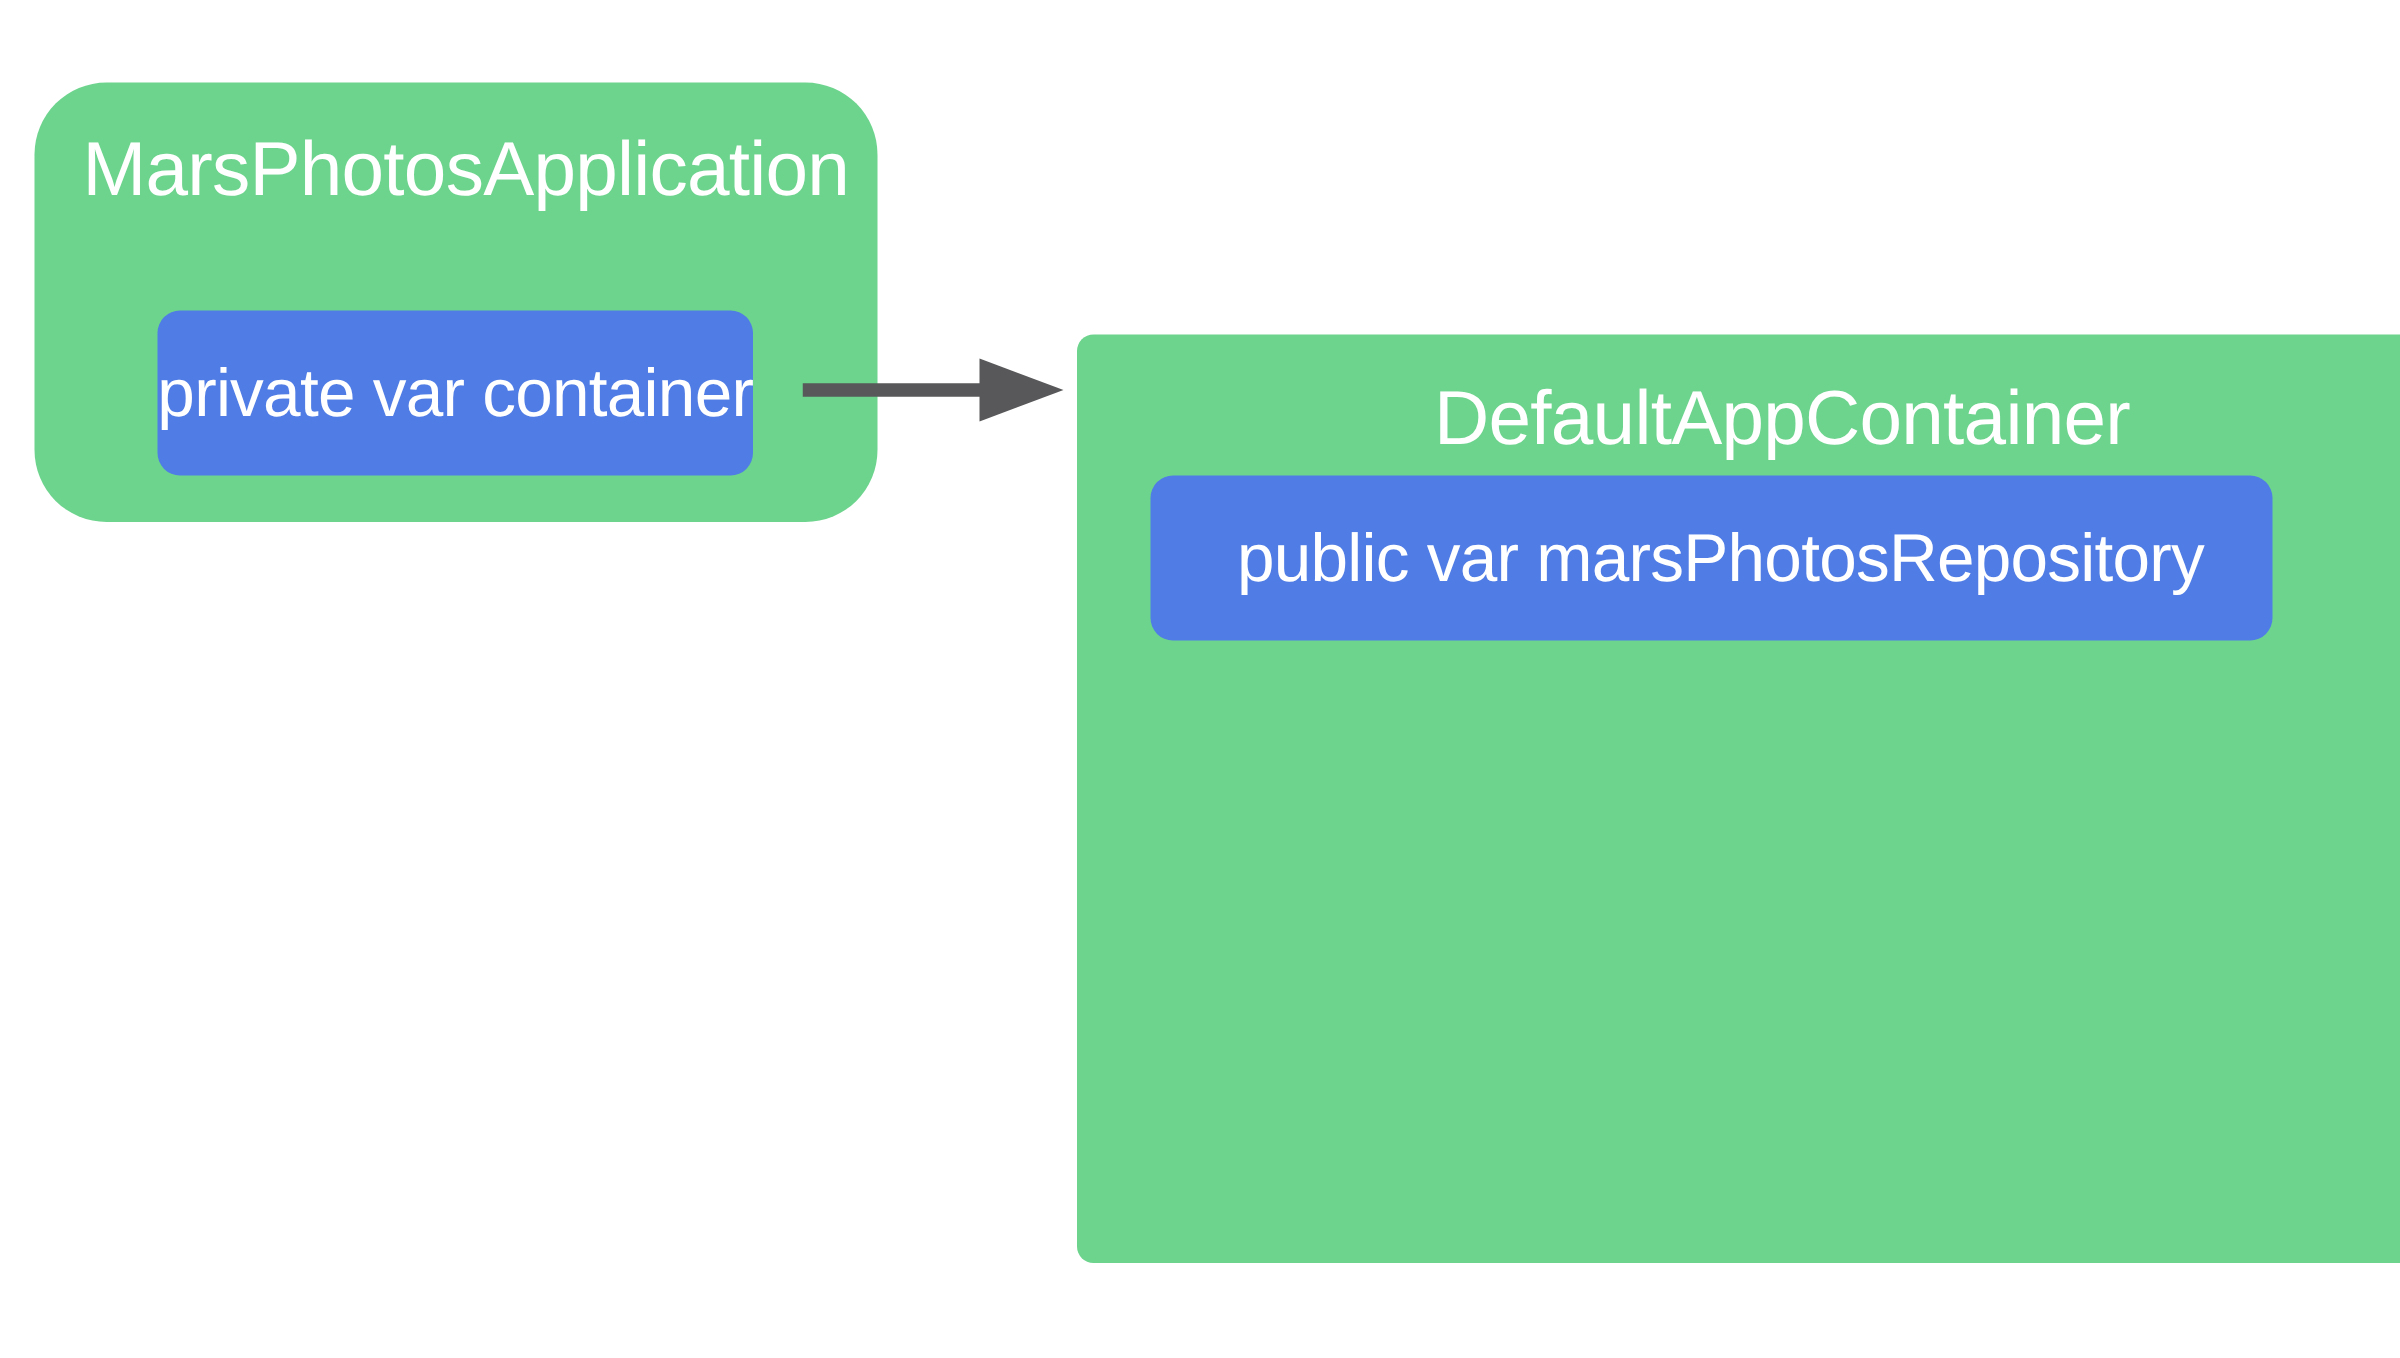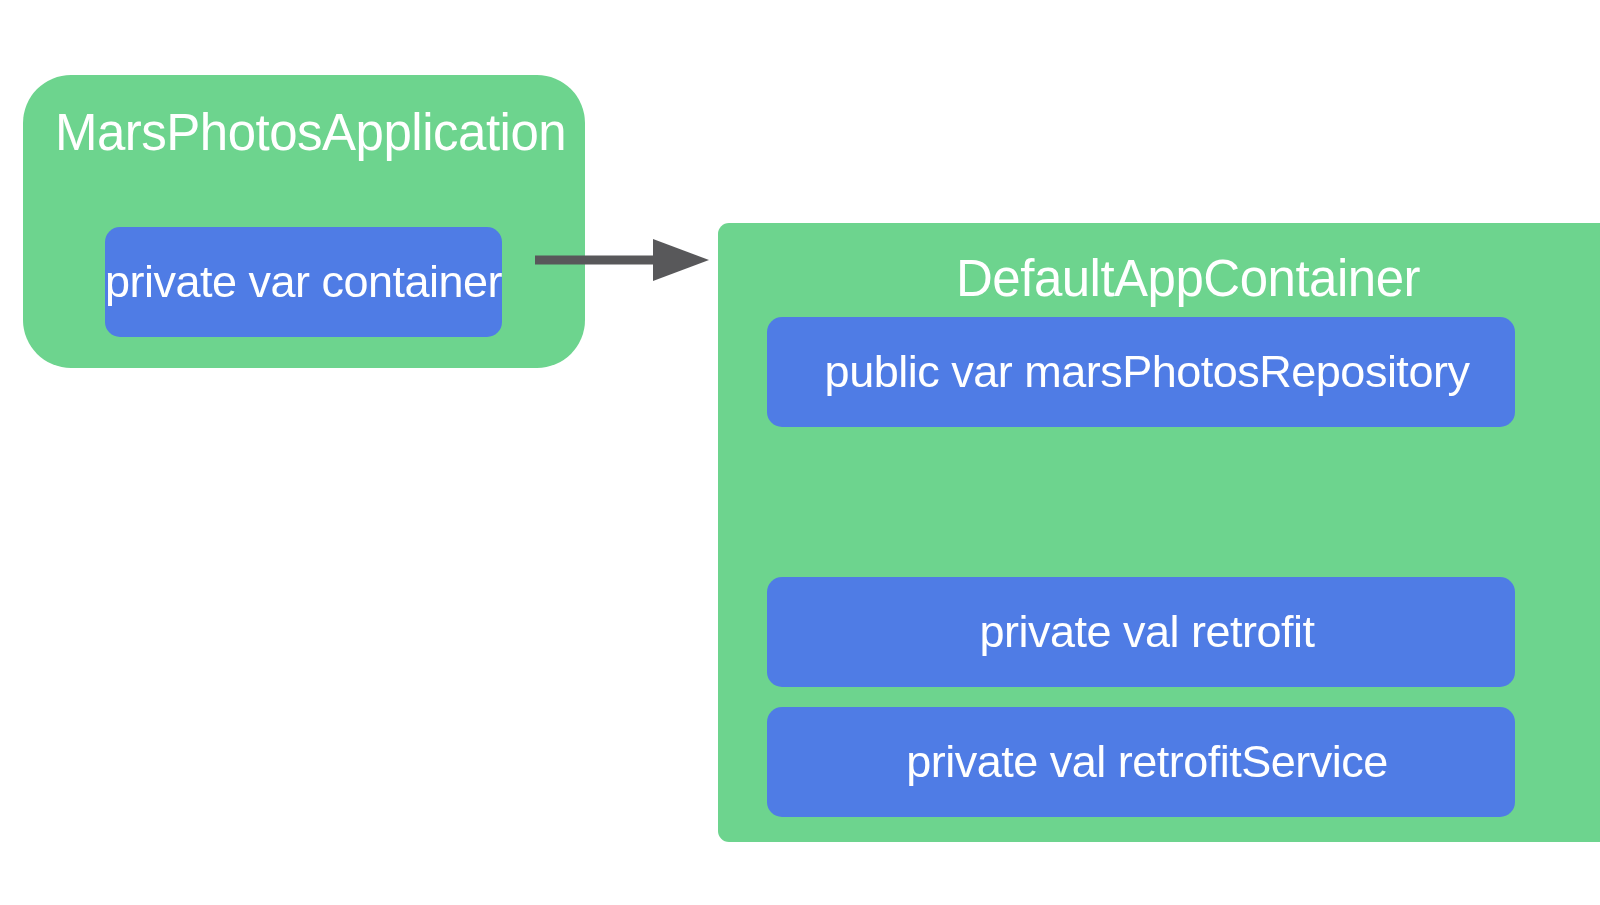--- a/index.html
+++ b/index.html
@@ -15,21 +15,20 @@
 
   .class-box {
     position: absolute;
     background: var(--box-green, #6DD48E);
   }
 
   .app-box {
     left: 23px; top: 55px;
     width: 562px; height: 293px;
     border-radius: 48px;
-    margin-top: 20px;
   }
 
   .container-box {
     left: 718px; top: 223px;
     width: 940px; height: 619px;
     border-radius: 11px;
   }
 
   .box-title {
     position: absolute;
@@ -84,17 +83,15 @@
   </div>
 
   <svg class="arrow-svg" viewBox="0 0 176 48" xmlns="http://www.w3.org/2000/svg">
     <line class="arrow-line" x1="0" y1="24" x2="122" y2="24"></line>
     <polygon class="arrow-head" points="118,3 174,24 118,45"></polygon>
   </svg>
 
   <div class="class-box container-box">
     <div class="box-title container-title">DefaultAppContainer</div>
     <div class="field container-field row-0">public var marsPhotosRepository</div>
-    <div class="field container-field row-2">private val retrofit</div>
-    <div class="field container-field row-3">private val retrofitService</div>
   </div>
 
 </div>
 
 </body></html>

